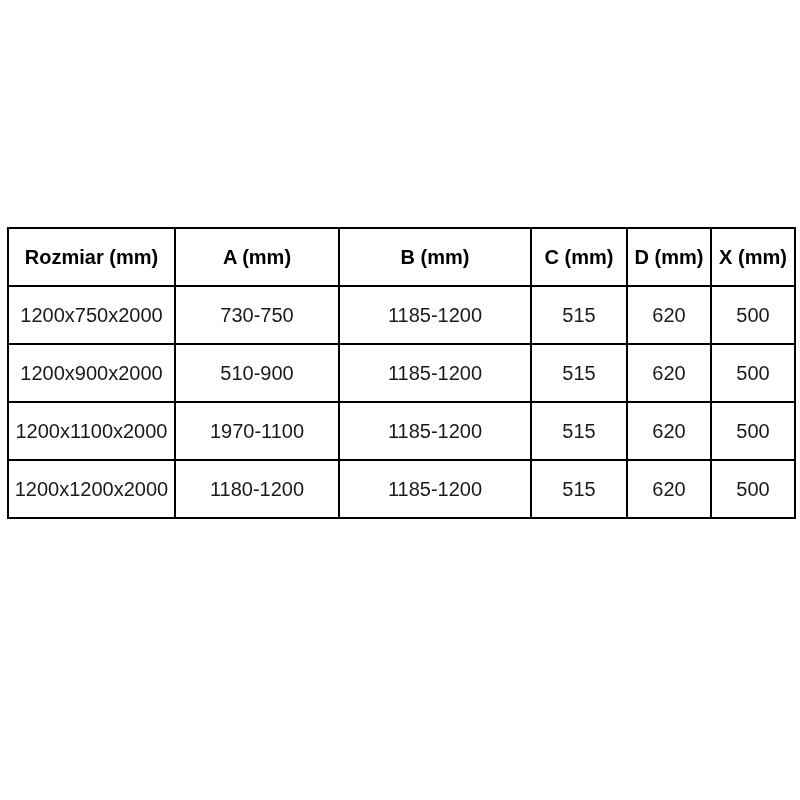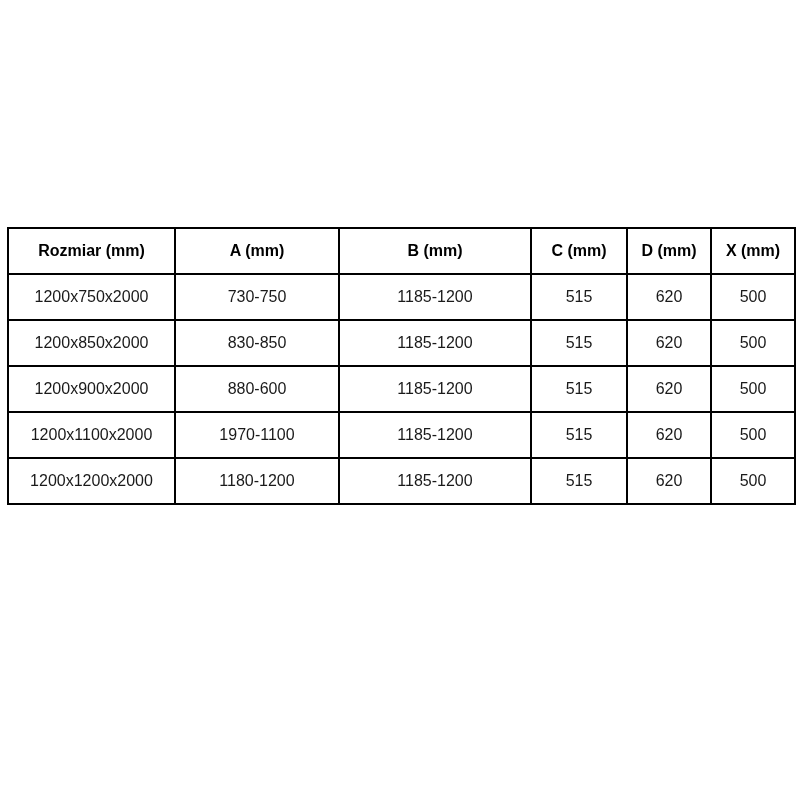--- a/index.html
+++ b/index.html
@@ -28,23 +28,23 @@
     table-layout: fixed;
     width: 787px;
     background: #ffffff;
   }
   table.spec-table th,
   table.spec-table td {
     border: 2px solid #000000;
     text-align: center;
     vertical-align: middle;
     height: 34px;
-    padding: 5px 2px;
+    padding: 11px 2px;
     color: #1a1a1a;
-    font-size: 16px;
+    font-size: 20px;
     white-space: nowrap;
     overflow: hidden;
   }
   table.spec-table th {
     font-weight: bold;
     color: #000000;
   }
   col.c-rozmiar { width: 167px; }
   col.c-a { width: 164px; }
   col.c-b { width: 192px; }
@@ -79,30 +79,22 @@
       <tbody>
         <tr>
           <td>1200x750x2000</td>
           <td>730-750</td>
           <td>1185-1200</td>
           <td>515</td>
           <td>620</td>
           <td>500</td>
         </tr>
         <tr>
-          <td>1200x850x2000</td>
-          <td>830-850</td>
-          <td>1185-1200</td>
-          <td>515</td>
-          <td>620</td>
-          <td>500</td>
-        </tr>
-        <tr>
           <td>1200x900x2000</td>
-          <td>880-600</td>
+          <td>510-900</td>
           <td>1185-1200</td>
           <td>515</td>
           <td>620</td>
           <td>500</td>
         </tr>
         <tr>
           <td>1200x1100x2000</td>
           <td>1970-1100</td>
           <td>1185-1200</td>
           <td>515</td>

